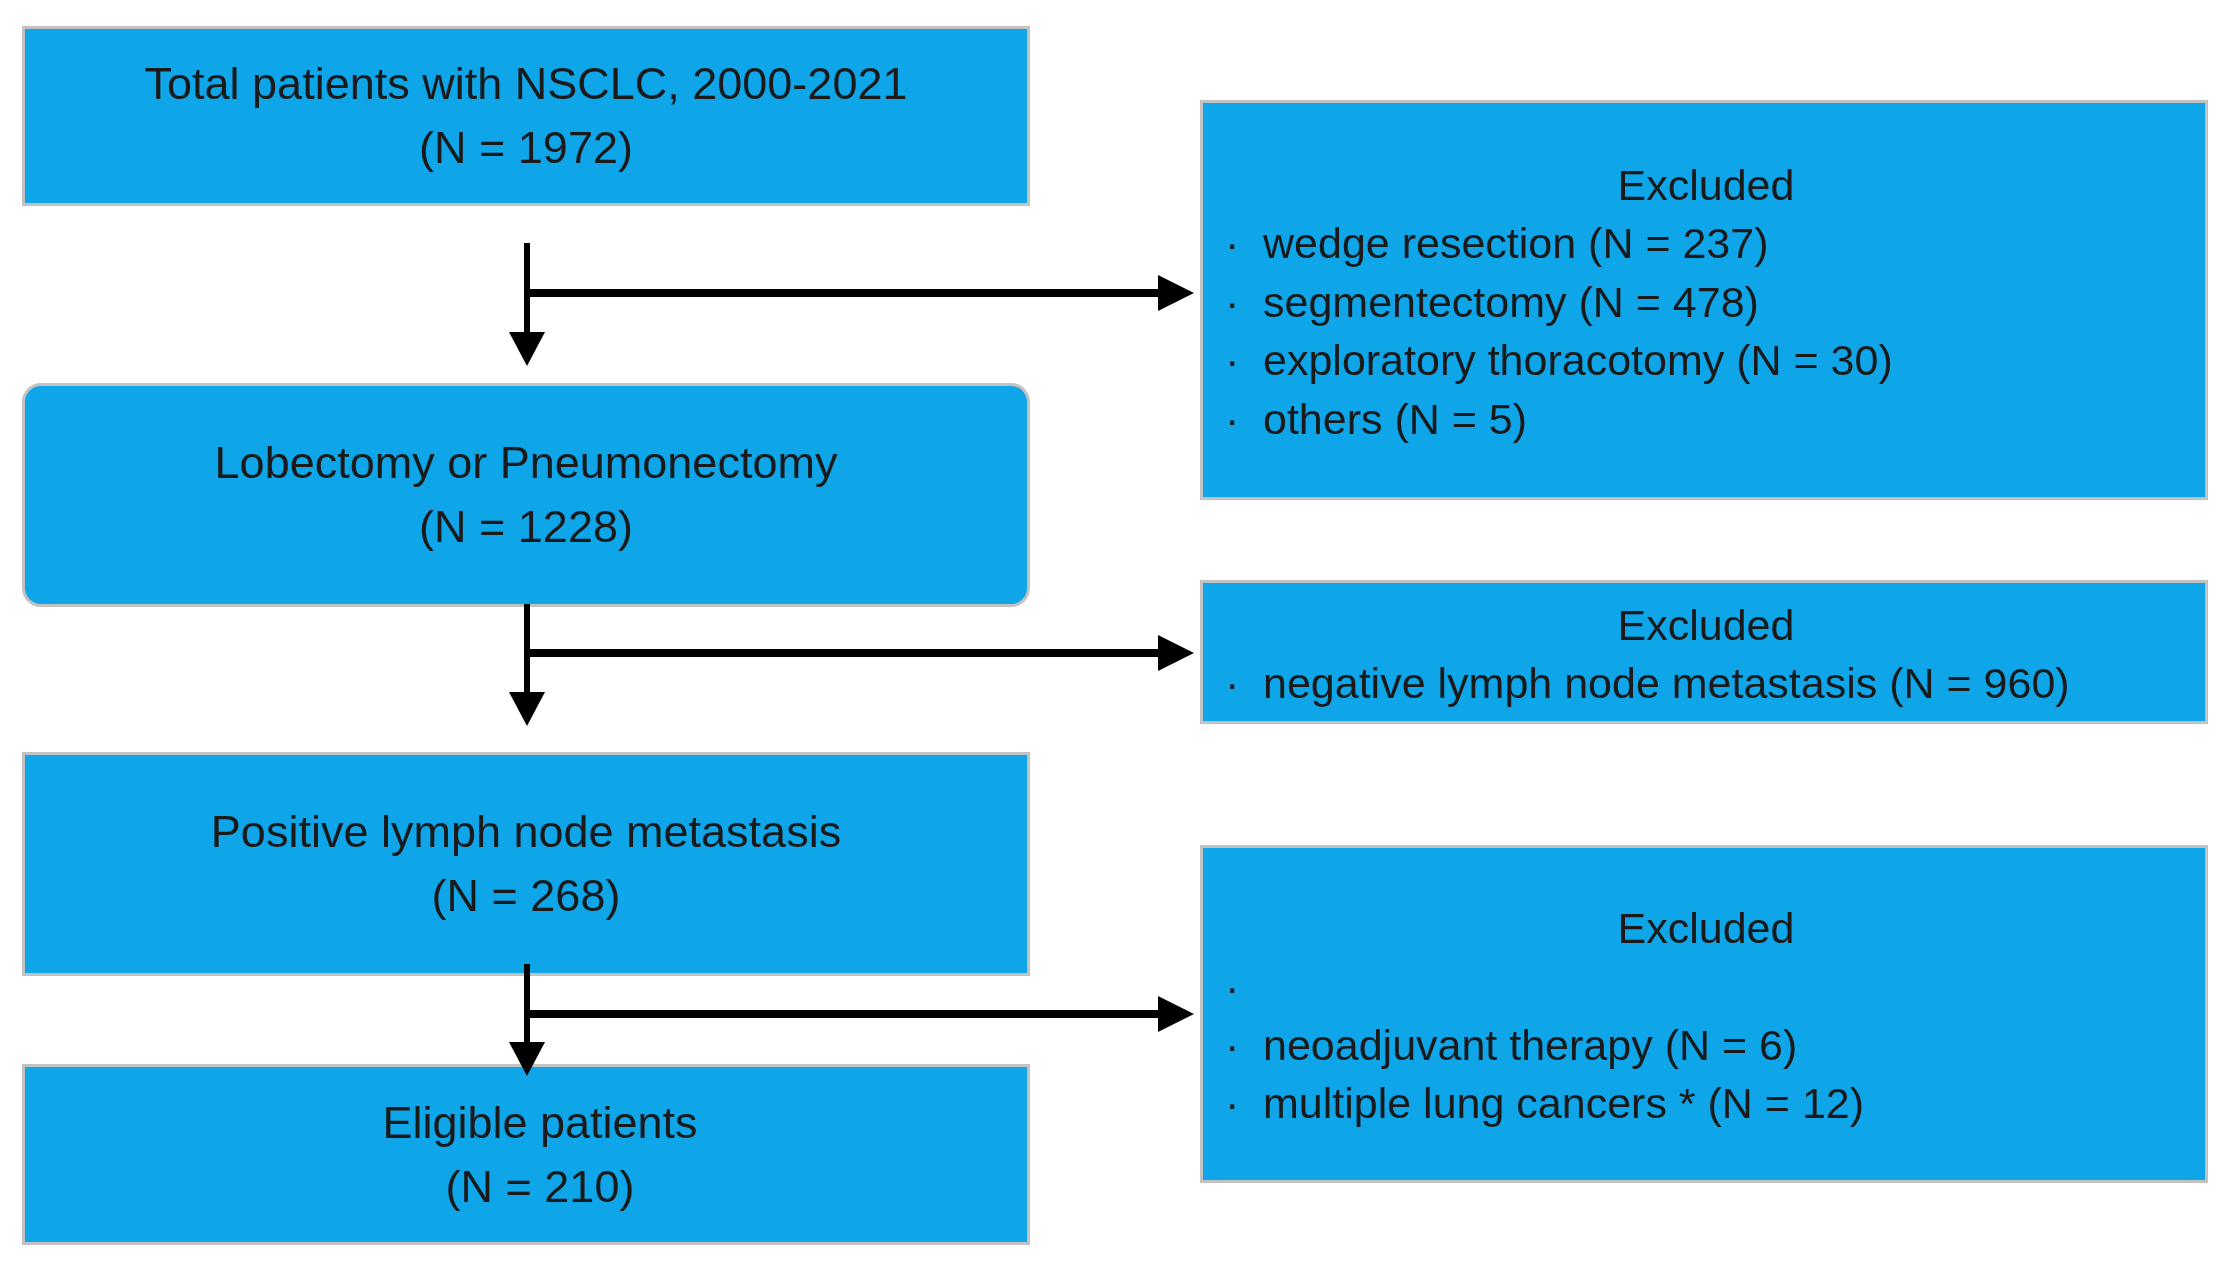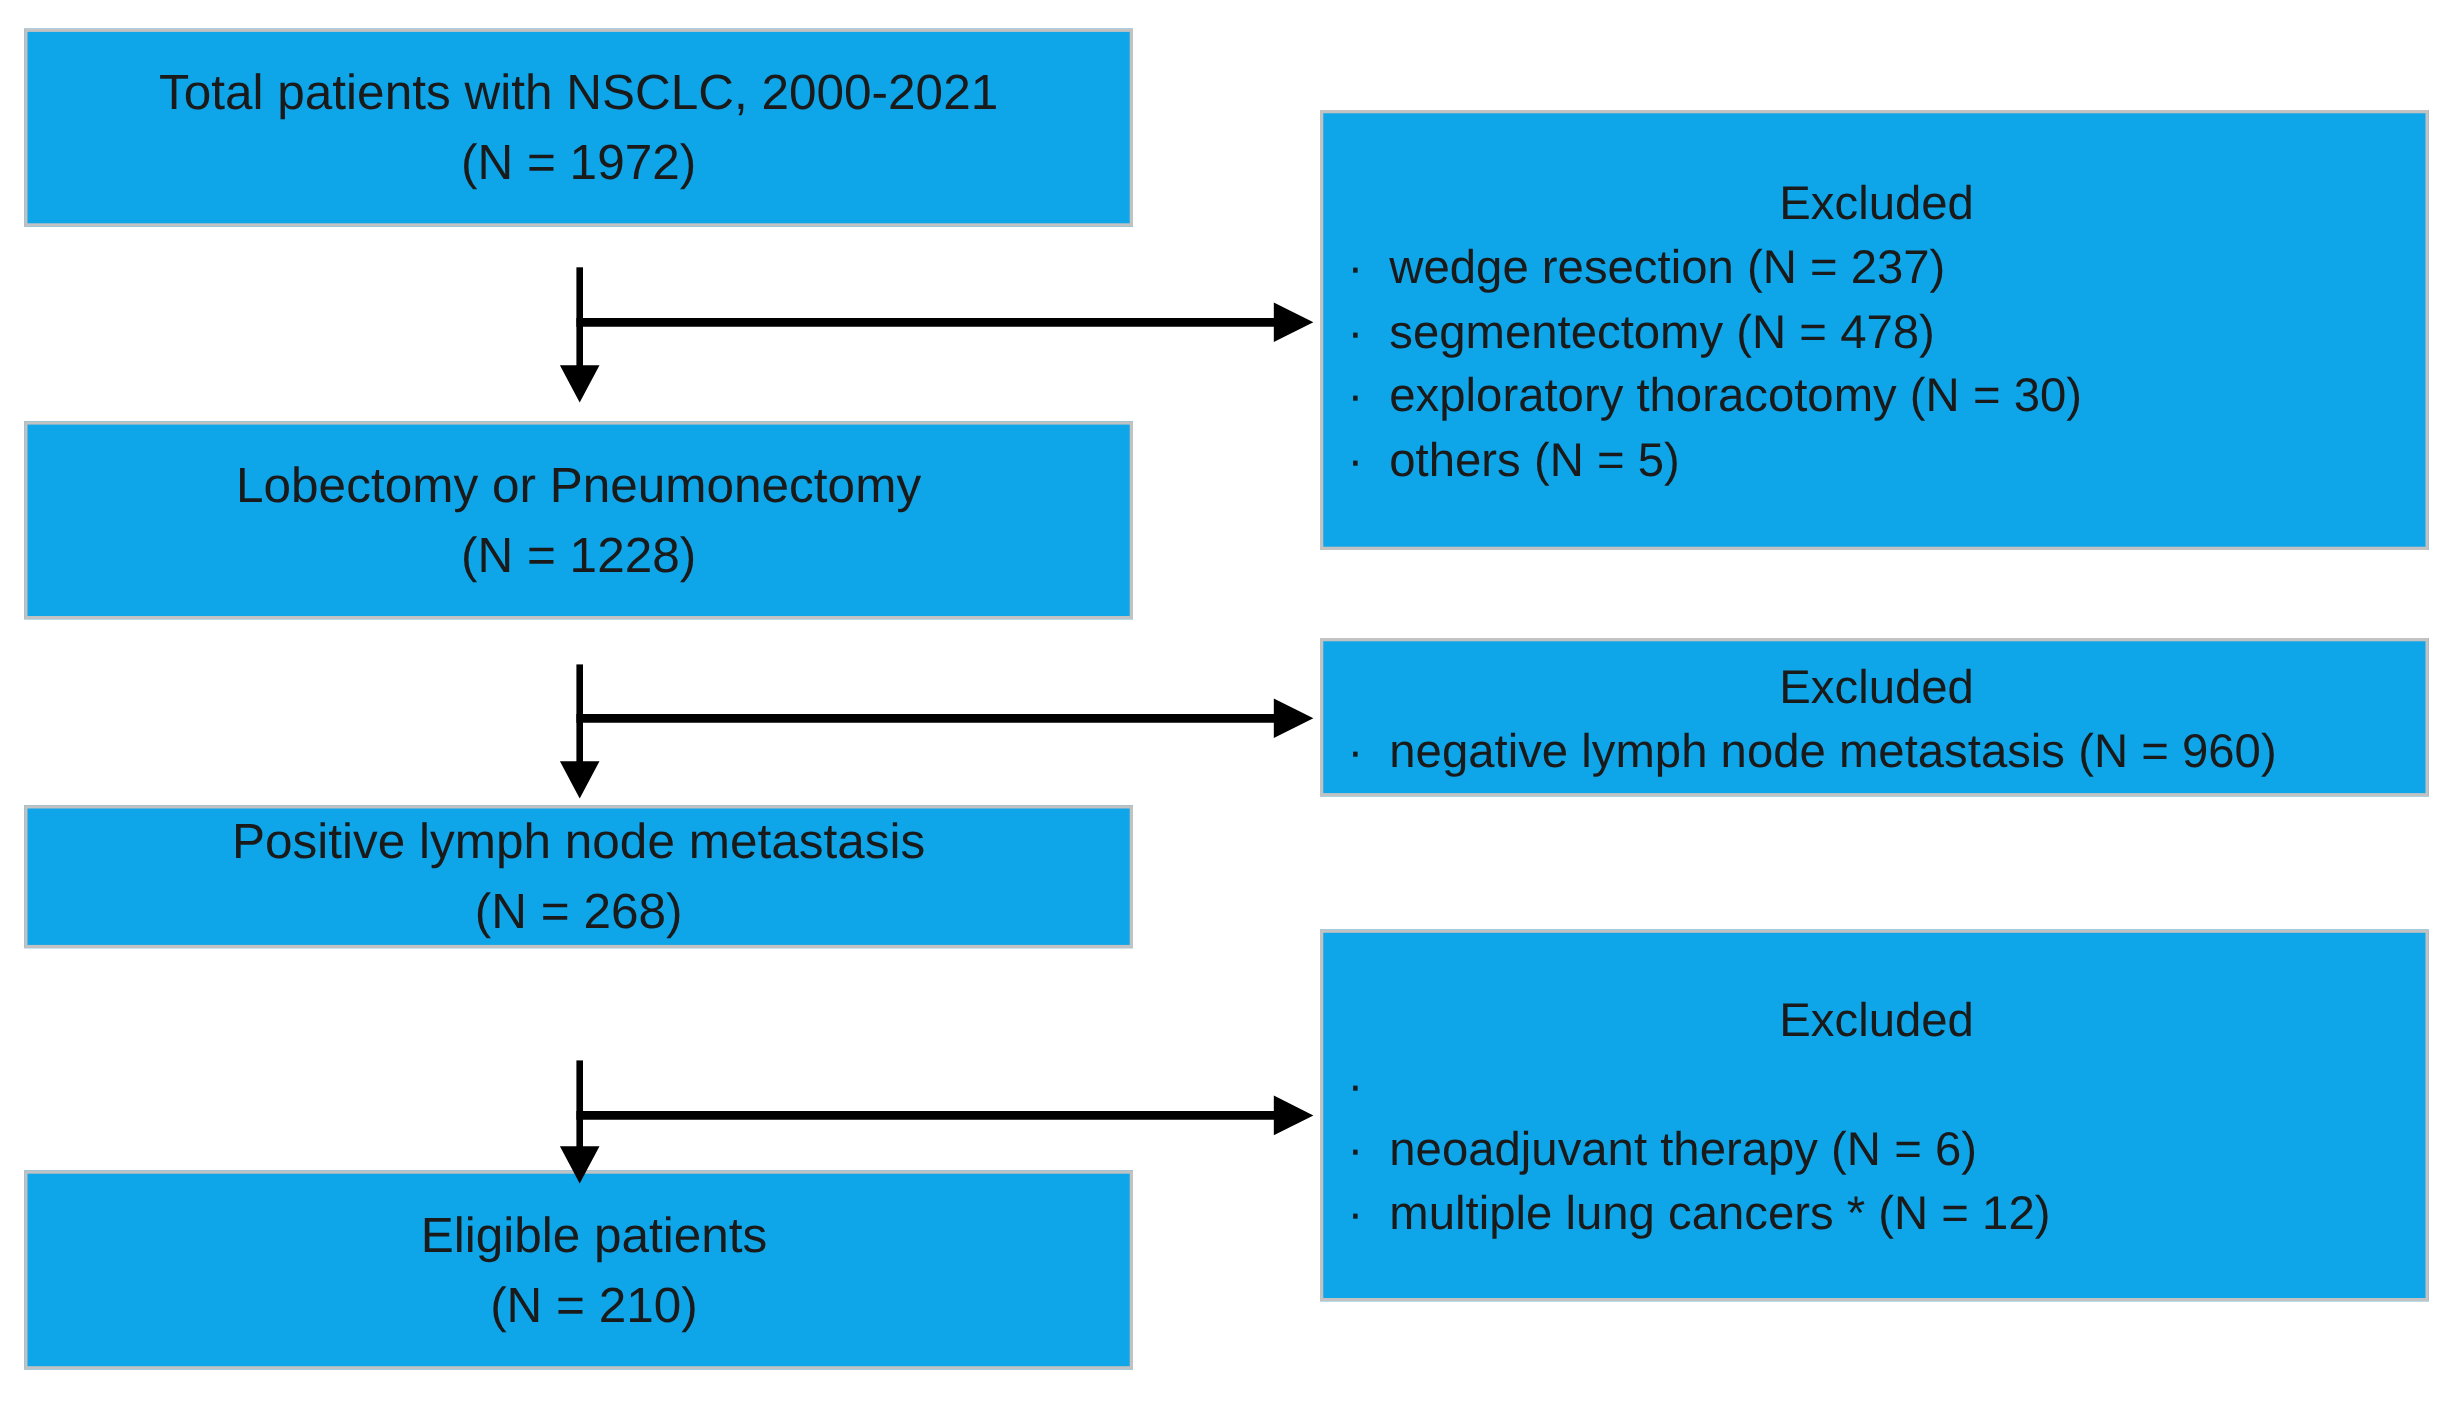--- a/index.html
+++ b/index.html
@@ -52,22 +52,22 @@
     display: flex;
     align-items: baseline;
     text-align: left;
   }
   .bullet {
     width: 38px;
     flex: 0 0 38px;
     text-align: left;
   }
   #b1 { top: 26px;   height: 180px; }
-  #b2 { top: 383px;  height: 180px; }
-  #b3 { top: 732px;  height: 130px; }
+  #b2 { top: 383px;  height: 224px; border-radius: 19px; }
+  #b3 { top: 752px;  height: 224px; }
   #b4 { top: 1064px; height: 181px; padding-left: 28px; }
   #e1 { top: 100px;  height: 400px; }
   #e2 { top: 580px;  height: 144px; }
   #e3 { top: 845px;  height: 338px; }
   .arrows {
     position: absolute;
     left: 0; top: 0;
     pointer-events: none;
   }
   .arrows line { stroke: var(--arrow, #000000); }

